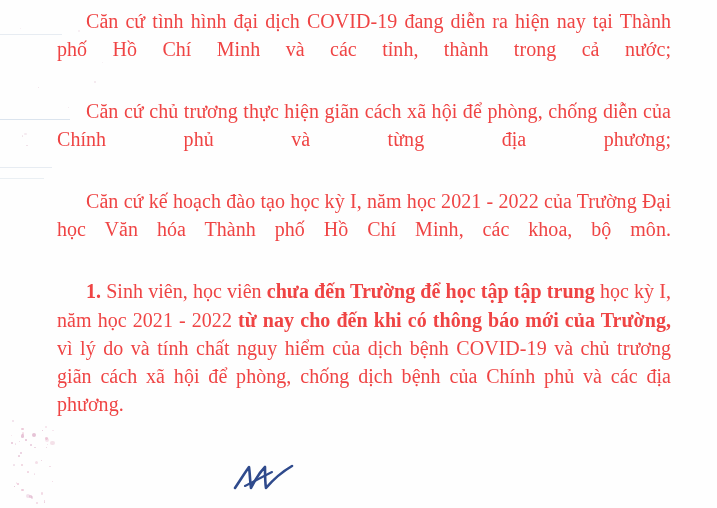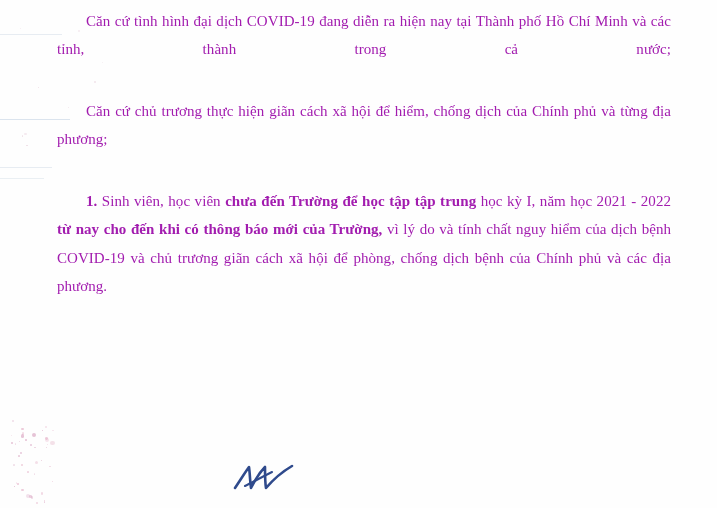--- a/index.html
+++ b/index.html
@@ -49,23 +49,23 @@
     position: absolute;
     left: 57px;
     top: 0;
     width: 614px;
   }
   p.para {
     margin: 0;
     text-indent: 29px;
     text-align: justify;
     text-justify: inter-word;
-    font-size: 15px;
+    font-size: 20px;
     line-height: 28.2px;
-    color: #a21caf;
+    color: #ef4444;
     letter-spacing: .05px;
   }
   p.para.first { margin-top: 7px; }
   p.para + p.para { margin-top: 5.5px; }
 
   
   p.para::after {
     content: "";
     display: inline-block;
     width: 100%;
@@ -143,21 +143,22 @@
       <div class="speckle" style="width: 1.5px; height: 1.5px; left: 26.3px; top: 144.7px; background: rgb(227, 195, 211); opacity: 0.55;"></div>
       <div class="speckle" style="width: 1.7px; height: 1.7px; left: 58.5px; top: 45.4px; background: rgb(227, 195, 211); opacity: 0.58;"></div>
       <div class="speckle" style="width: 2.4px; height: 2.4px; left: 24.2px; top: 132.8px; background: rgb(227, 195, 211); opacity: 0.33;"></div>
       <div class="speckle" style="width: 1.3px; height: 1.3px; left: 67.8px; top: 107.1px; background: rgb(227, 195, 211); opacity: 0.43;"></div>
       <div class="speckle" style="width: 1px; height: 1px; left: 38.1px; top: 86.6px; background: rgb(227, 195, 211); opacity: 0.55;"></div>
       <div class="speckle" style="width: 1.2px; height: 1.2px; left: 101.6px; top: 62.3px; background: rgb(227, 195, 211); opacity: 0.27;"></div>
     </div>
 
   <div id="doc-body">
       <p class="para first"><span>Căn cứ tình hình đại dịch COVID-19 đang diễn ra hiện nay tại Thành phố Hồ Chí Minh và các tỉnh, thành trong cả nước;</span></p>
-      <p class="para"><span>Căn cứ chủ trương thực hiện giãn cách xã hội để hiểm, chống dịch của Chính phủ và từng địa phương;</span></p>
+      <p class="para"><span>Căn cứ chủ trương thực hiện giãn cách xã hội để phòng, chống diễn của Chính phủ và từng địa phương;</span></p>
+      <p class="para"><span>Căn cứ kế hoạch đào tạo học kỳ I, năm học 2021 - 2022 của Trường Đại học Văn hóa Thành phố Hồ Chí Minh, các khoa, bộ môn.</span></p>
       <p class="para"><b class="em">1.</b><span> Sinh viên, học viên </span><b class="em">chưa đến Trường để học tập tập trung</b><span> học kỳ I, năm học 2021 - 2022 </span><b class="em">từ nay cho đến khi có thông báo mới của Trường,</b><span> vì lý do và tính chất nguy hiểm của dịch bệnh COVID-19 và chủ trương giãn cách xã hội để phòng, chống dịch bệnh của Chính phủ và các địa phương.</span></p>
     </div>
 
   <svg id="signature-mark" viewBox="0 0 66 34">
     <path d="M3 26 C9 17, 14 9, 17 5 C18 12, 18 20, 19 26 C23 18, 28 10, 33 5
              C33 13, 33 20, 34 26 C40 19, 48 11, 60 4" fill="none" stroke="#2f4a8c" stroke-width="2.6" stroke-linecap="round" stroke-linejoin="round"></path>
     <path d="M13 24 C21 20, 30 15, 40 10" fill="none" stroke="#2f4a8c" stroke-width="2.1" stroke-linecap="round"></path>
   </svg>
 
 </div>

